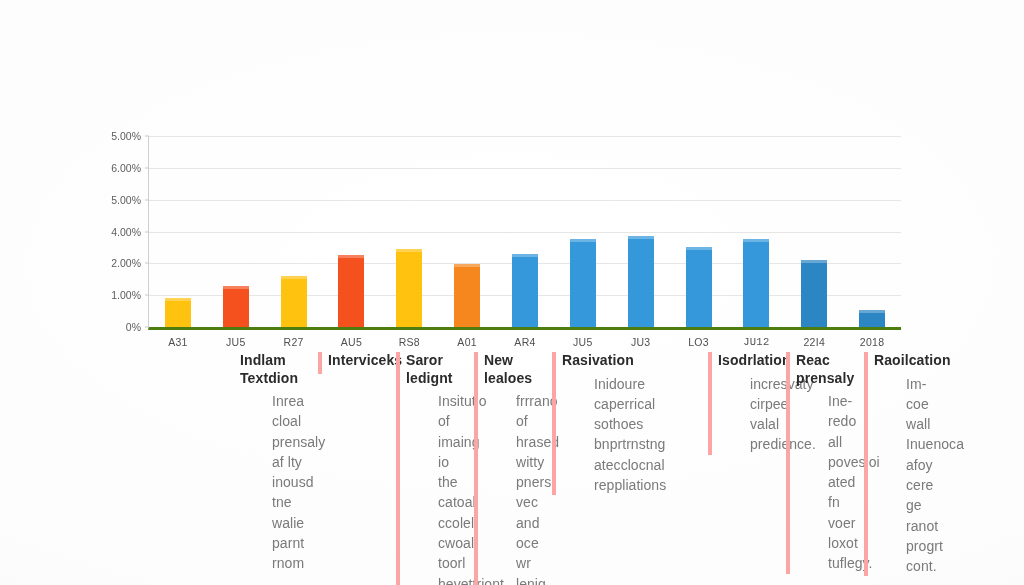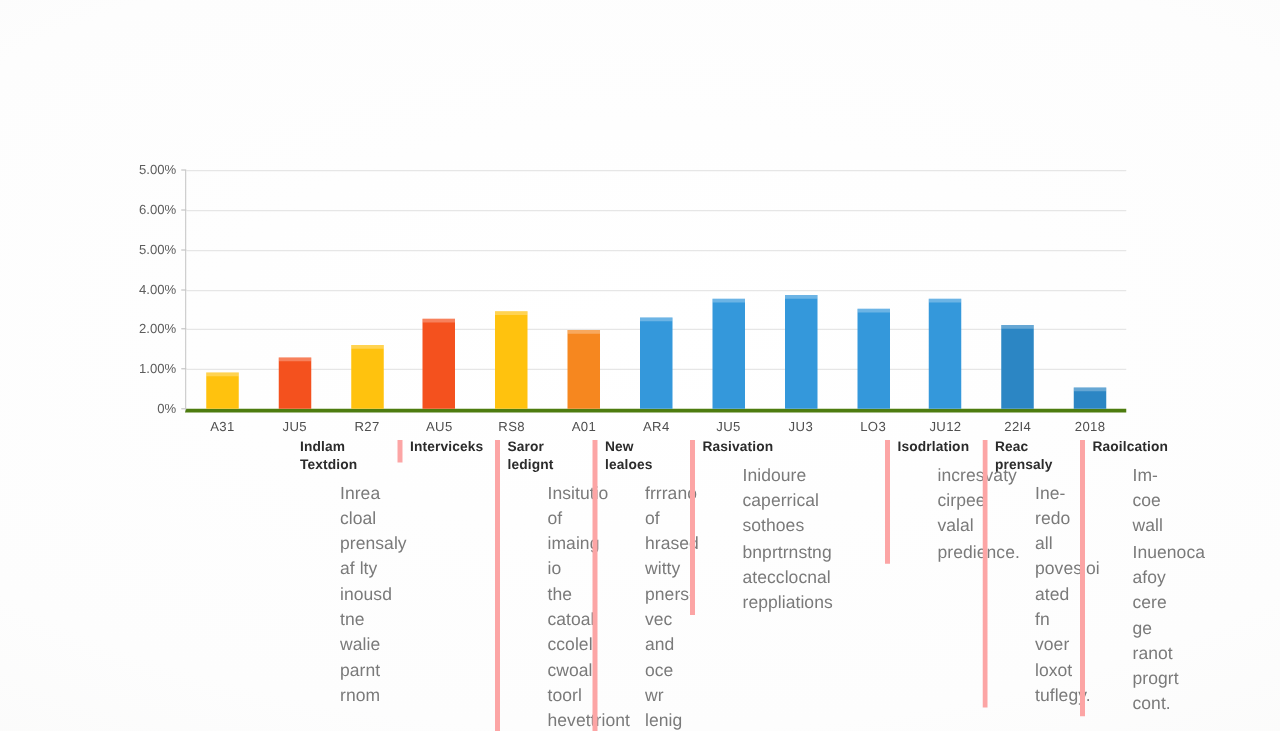--- a/index.html
+++ b/index.html
@@ -118,21 +118,21 @@
   .caption-col {
     position: absolute;
     top: 0;
     width: 74px;
     border-left: 4px solid #fca5a5;
     padding-left: 6px;
     box-sizing: border-box;
   }
   .caption-col.first { border-left: none; padding-left: 0; }
   .caption-title {
-    font-size: 11px;
+    font-size: 14px;
     font-weight: bold;
     color: #2b2b2b;
     line-height: 1.25;
     margin-bottom: 4px;
     letter-spacing: .1px;
   }
   .caption-body {
     font-size: 14px;
     color: #7a7a7a;
     line-height: 1.45;
@@ -258,21 +258,21 @@
         <div class="xlabel" style="left: 28.9231px;">A31</div>
         <div class="xlabel" style="left: 86.7692px;">JU5</div>
         <div class="xlabel" style="left: 144.615px;">R27</div>
         <div class="xlabel" style="left: 202.462px;">AU5</div>
         <div class="xlabel" style="left: 260.308px;">RS8</div>
         <div class="xlabel" style="left: 318.154px;">A01</div>
         <div class="xlabel" style="left: 376px;">AR4</div>
         <div class="xlabel" style="left: 433.846px;">JU5</div>
         <div class="xlabel" style="left: 491.692px;">JU3</div>
         <div class="xlabel" style="left: 549.538px;">LO3</div>
-        <div class="xlabel" style="left: 607.385px;">JU12</div>
+        <div class="xlabel" style="left: 607.385px; font-family: Liberation Mono, monospace;">JU12</div>
         <div class="xlabel" style="left: 665.231px;">22I4</div>
         <div class="xlabel" style="left: 723.077px;">2018</div>
       </div>
   </div>
 </div>
 
 <div id="captions">
     <div class="caption-col first" style="left: 0px;">
       <div class="caption-title">Indlam Textdion</div>
       <div class="caption-body">Inrea cloal prensaly af lty inousd tne walie parnt rnom</div>

